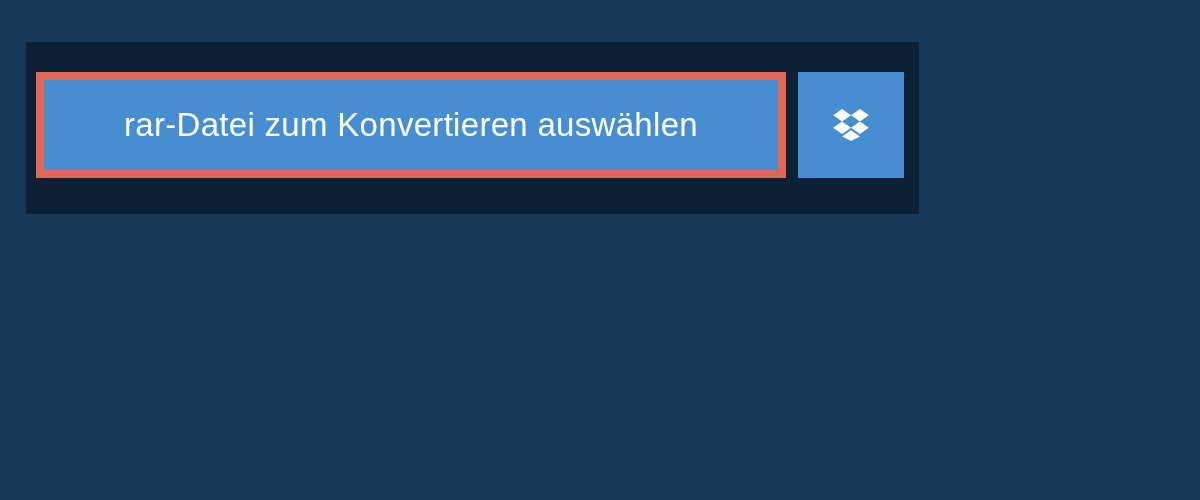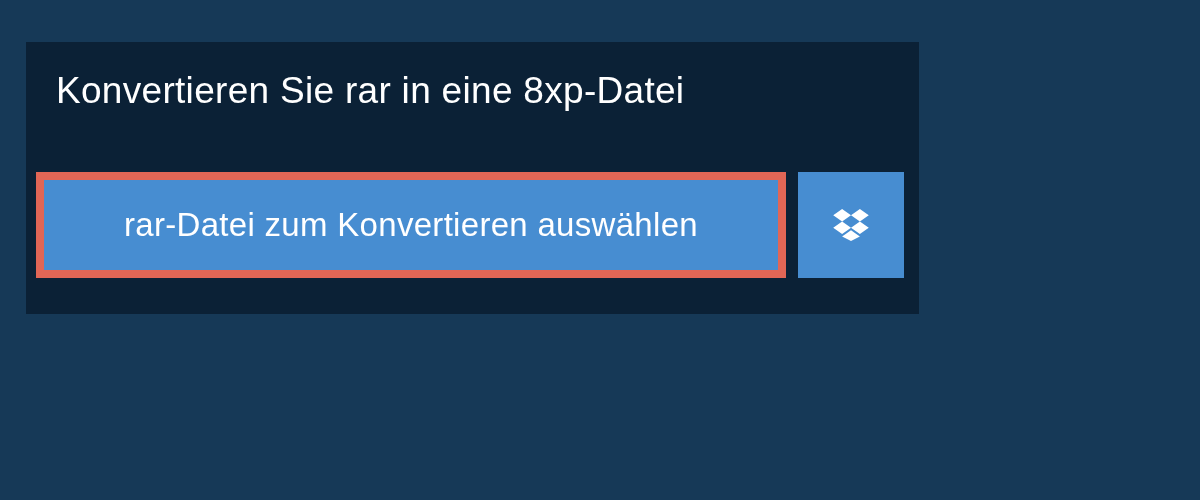--- a/index.html
+++ b/index.html
@@ -65,23 +65,20 @@
     .dropbox-icon {
       width: 36px;
       height: 32px;
       fill: #ffffff;
     }
   </style>
 </head>
 <body>
 
 <div class="panel">
-  <div class="header-bar">
-    <h1 class="header-title">Konvertieren Sie rar in eine 8xp-Datei</h1>
-  </div>
   <div class="button-row">
     <div class="select-button">
       <span>rar-Datei zum Konvertieren auswählen</span>
     </div>
     <div class="dropbox-button">
       <svg class="dropbox-icon" viewBox="0 0 40 36">
         <path d="M10 0 L20 7 L10 14 L0 7 Z M30 0 L40 7 L30 14 L20 7 Z M10 14 L20 21 L10 28 L0 21 Z M30 14 L40 21 L30 28 L20 21 Z M20 24 L30 31 L20 36 L10 31 Z"></path>
       </svg>
     </div>
   </div>

